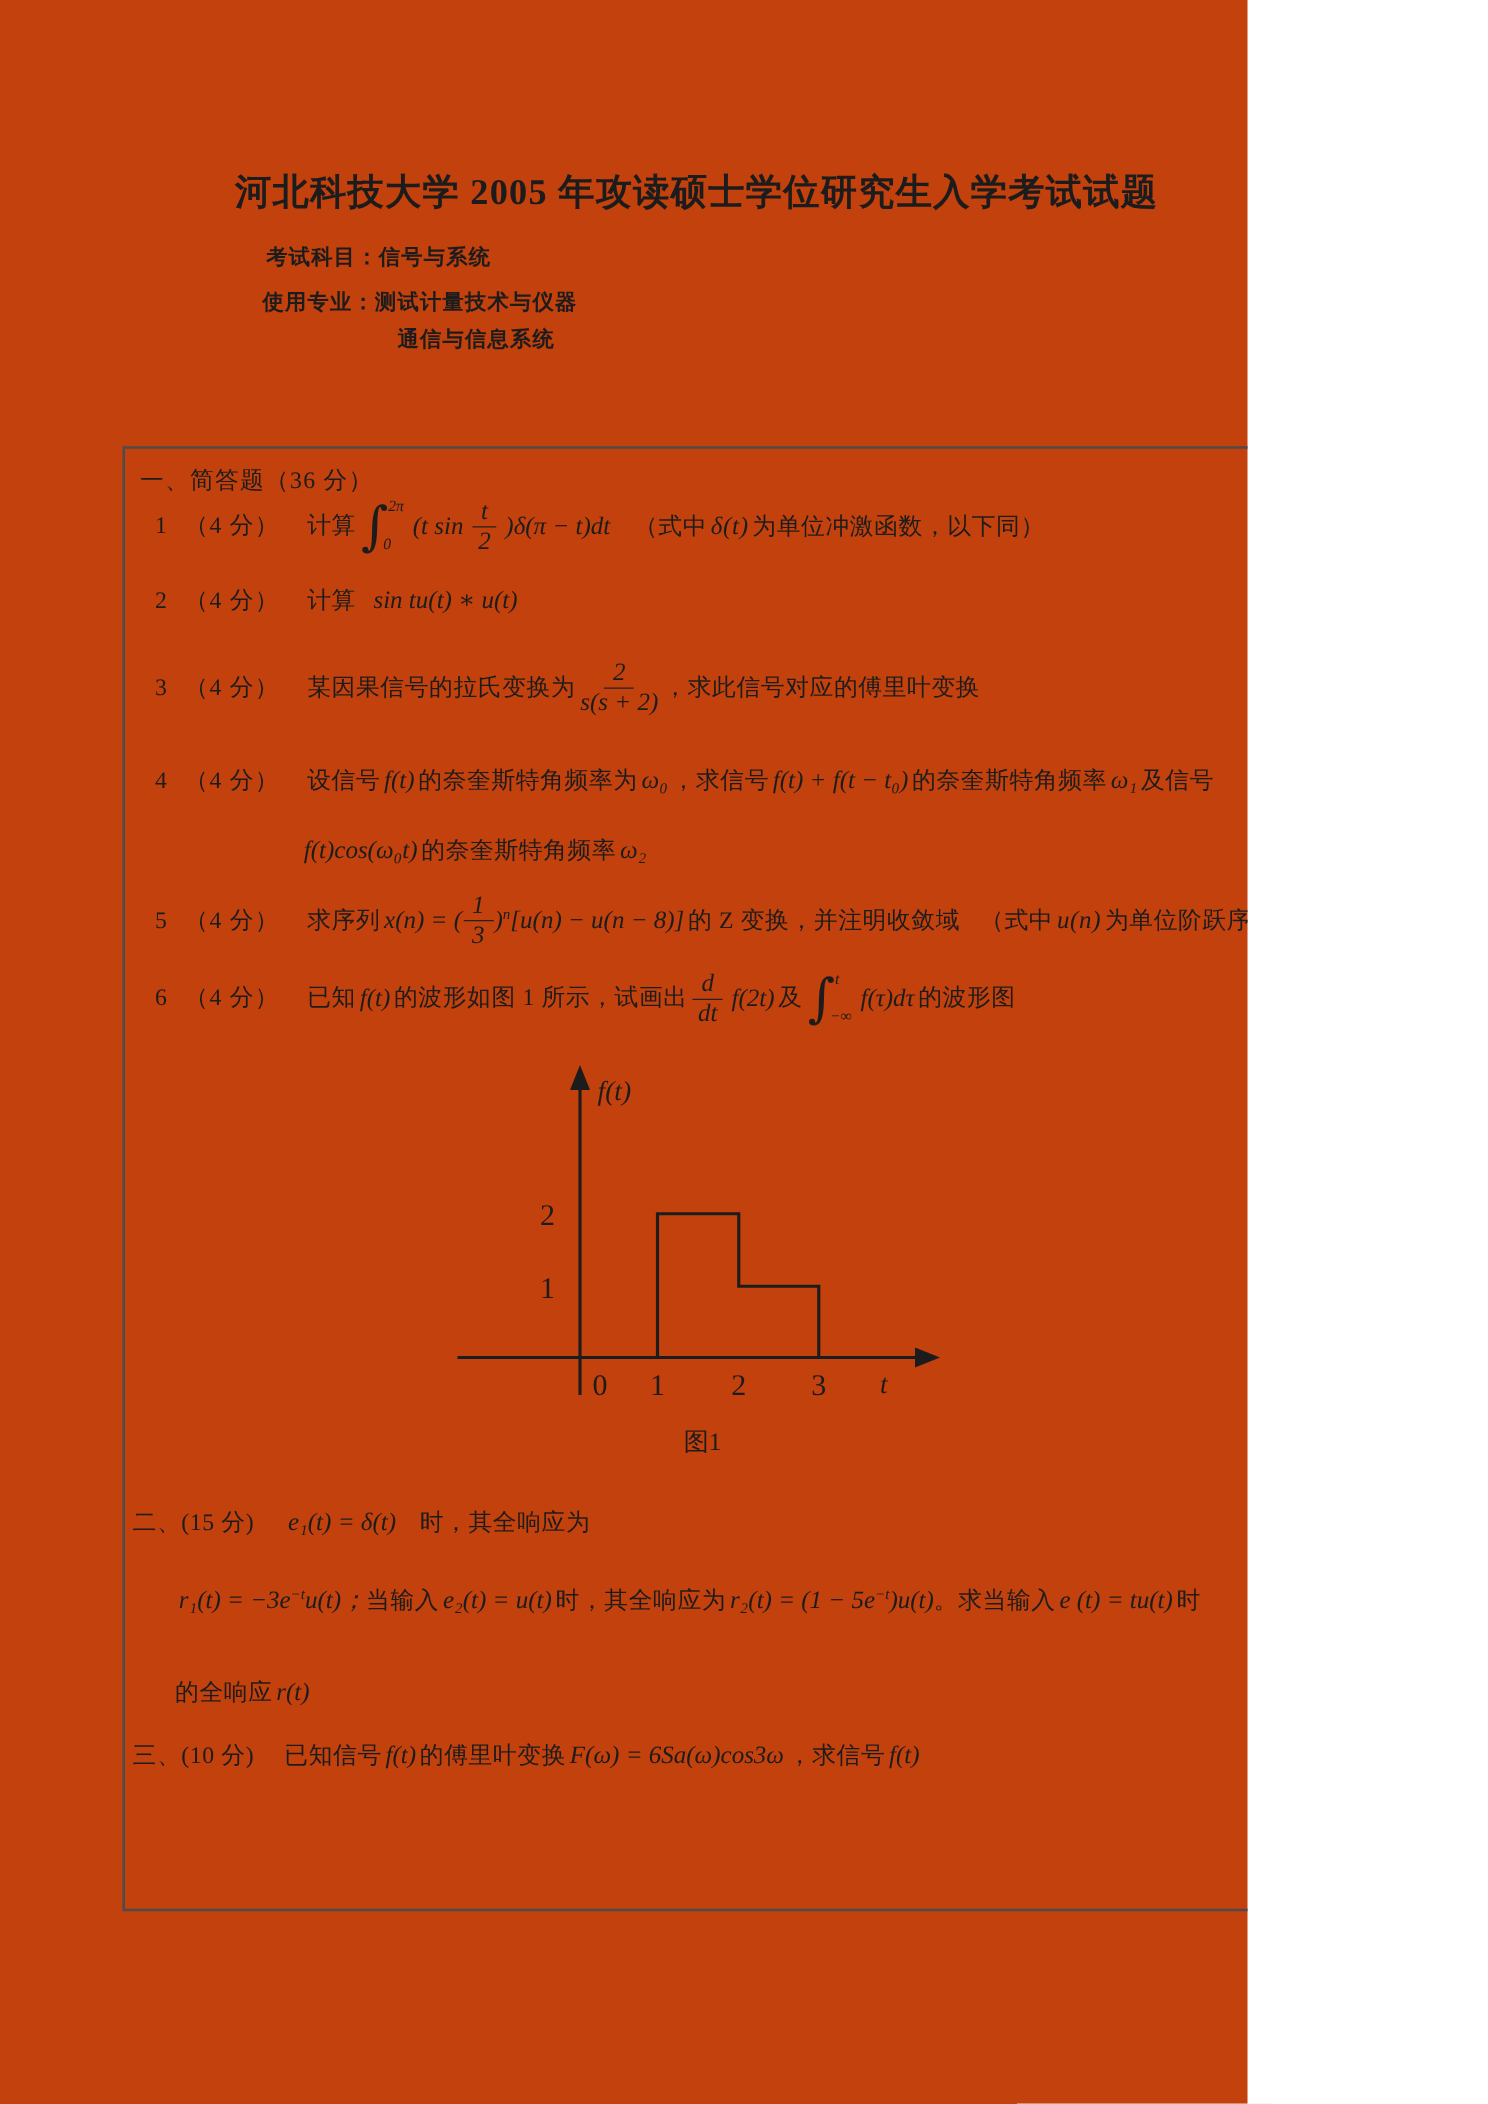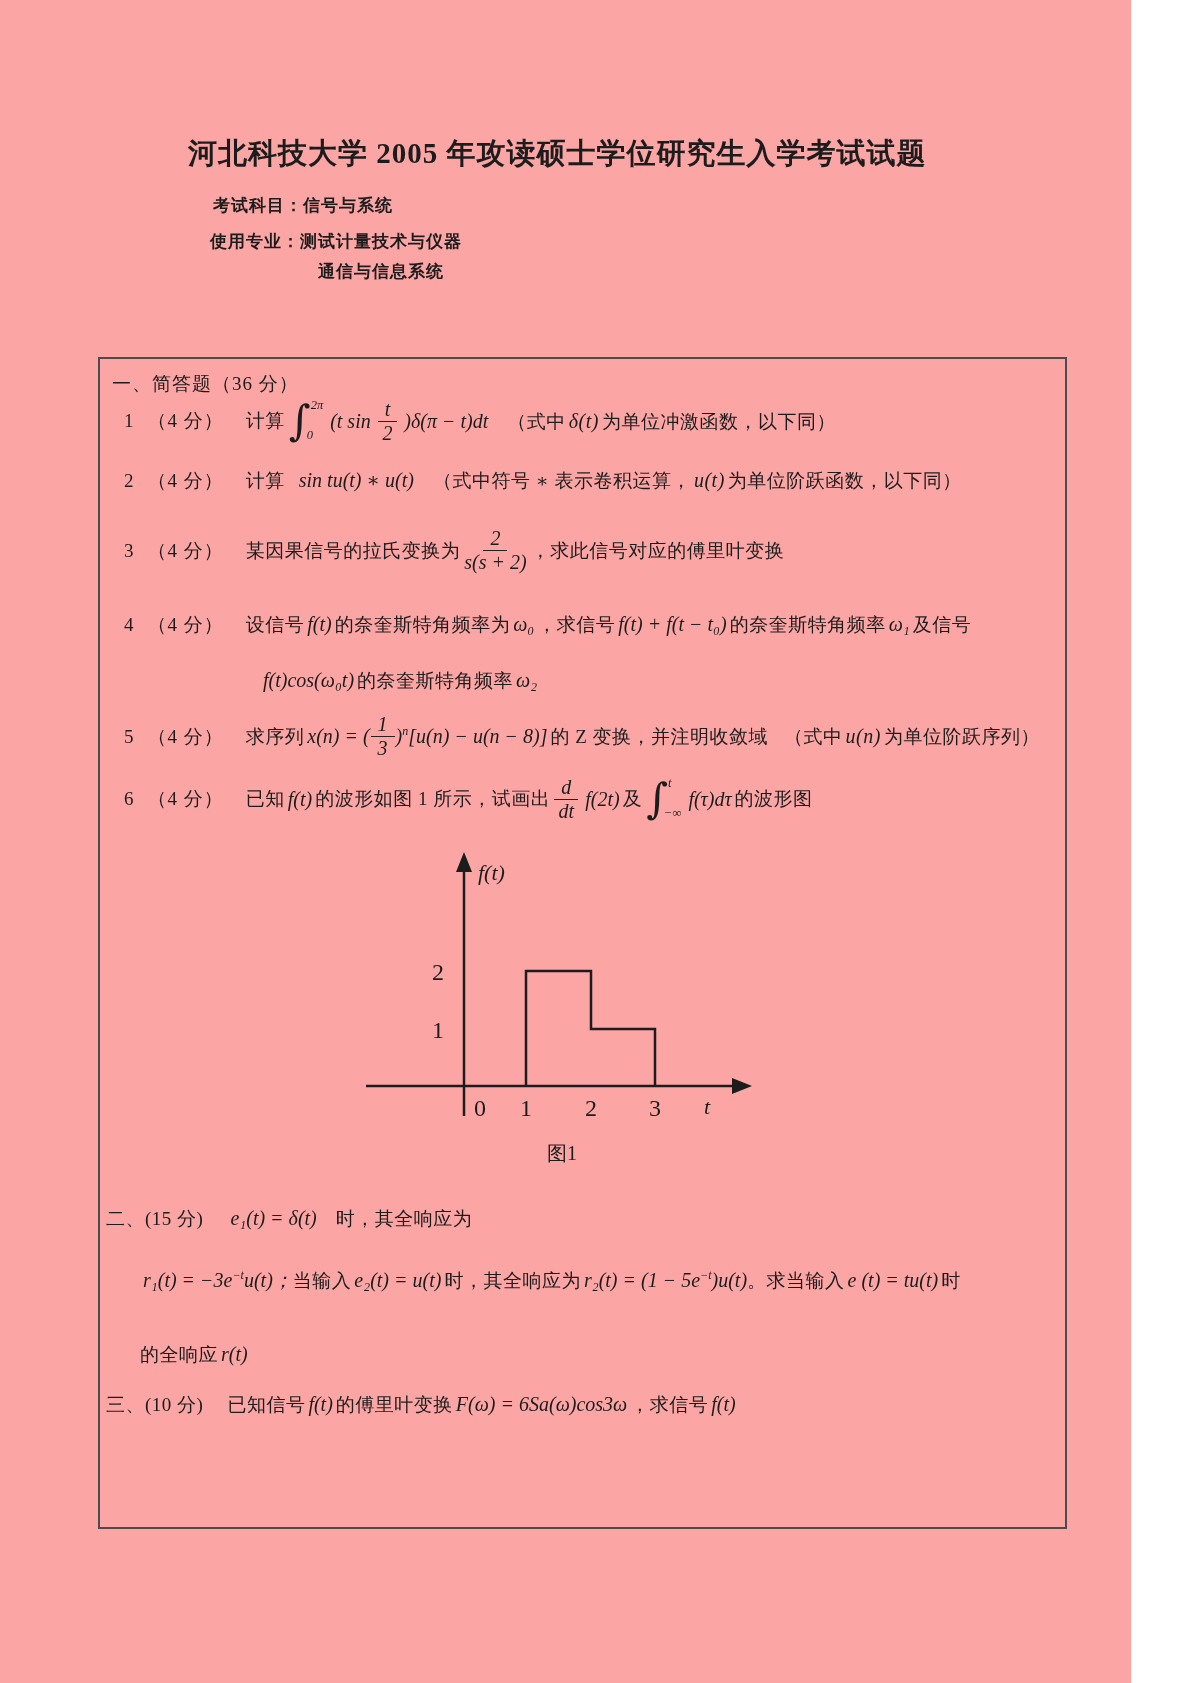--- a/index.html
+++ b/index.html
@@ -1,17 +1,17 @@
 <!DOCTYPE html>
 <html><head>
 <meta charset="utf-8">
 <style>
   html,body{margin:0;padding:0;background:#ffffff;}
   .page{
-    position:relative;width:1131px;height:1683px;background:#fca5a5;
+    position:relative;width:998px;height:1683px;background:#c2410c;
     font-family:"Liberation Serif","DejaVu Serif",serif;color:#1c1c1c;overflow:hidden;
   }
   .abs{position:absolute;white-space:nowrap;}
   .title{font-size:29px;font-weight:bold;letter-spacing:1px;}
   .meta{font-size:17px;font-weight:bold;letter-spacing:1px;}
   .notice{font-size:22px;font-weight:bold;letter-spacing:1px;}
   .qbox{position:absolute;left:98px;top:357px;width:965px;height:1168px;border:2px solid #4c4c4c;background:transparent;}
   .sechead{font-size:19px;letter-spacing:1px;}
   .qrow{position:absolute;display:flex;align-items:center;white-space:nowrap;font-size:19px;line-height:1.25;}
   .qrow > *{flex:0 0 auto;}
@@ -78,21 +78,20 @@
     </span>
     <span class="m">)δ(π − t)dt</span>
     <span class="cjk note"><span>（式中</span><span class="m">δ(t)</span><span>为单位冲激函数，以下同）</span></span>
   </div>
 
   <div class="qrow" style="left:124px;top:468px;">
     <span class="qnum">2</span>
     <span class="qpts">（4 分）</span>
     <span class="cjk">计算</span>
     <span class="m gap-l">sin tu(t) ∗ u(t)</span>
-    <span class="cjk note"><span>（式中符号 ∗ 表示卷积运算，</span><span class="m">u(t)</span><span>为单位阶跃函数，以下同）</span></span>
   </div>
 
   <div class="qrow" style="left:124px;top:528px;">
     <span class="qnum">3</span>
     <span class="qpts">（4 分）</span>
     <span class="cjk">某因果信号的拉氏变换为</span>
     <span class="frac m">
       <span class="fnum">2</span>
       <span class="fden">s(s + 2)</span>
     </span>
@@ -106,21 +105,21 @@
     <span class="m">f(t)</span>
     <span class="cjk">的奈奎斯特角频率为</span>
     <span class="m">ω₀</span>
     <span class="cjk">，求信号</span>
     <span class="m">f(t) + f(t − t₀)</span>
     <span class="cjk">的奈奎斯特角频率</span>
     <span class="m">ω₁</span>
     <span class="cjk">及信号</span>
   </div>
 
-  <div class="qrow" style="left:240px;top:668px;margin-left:20px;">
+  <div class="qrow" style="left:240px;top:668px;">
     <span class="m">f(t)cos(ω₀t)</span>
     <span class="cjk">的奈奎斯特角频率</span>
     <span class="m">ω₂</span>
   </div>
 
   <div class="qrow" style="left:124px;top:714px;">
     <span class="qnum">5</span>
     <span class="qpts">（4 分）</span>
     <span class="cjk">求序列</span>
     <span class="m" style="margin-right:0;">x(n) = (</span>

